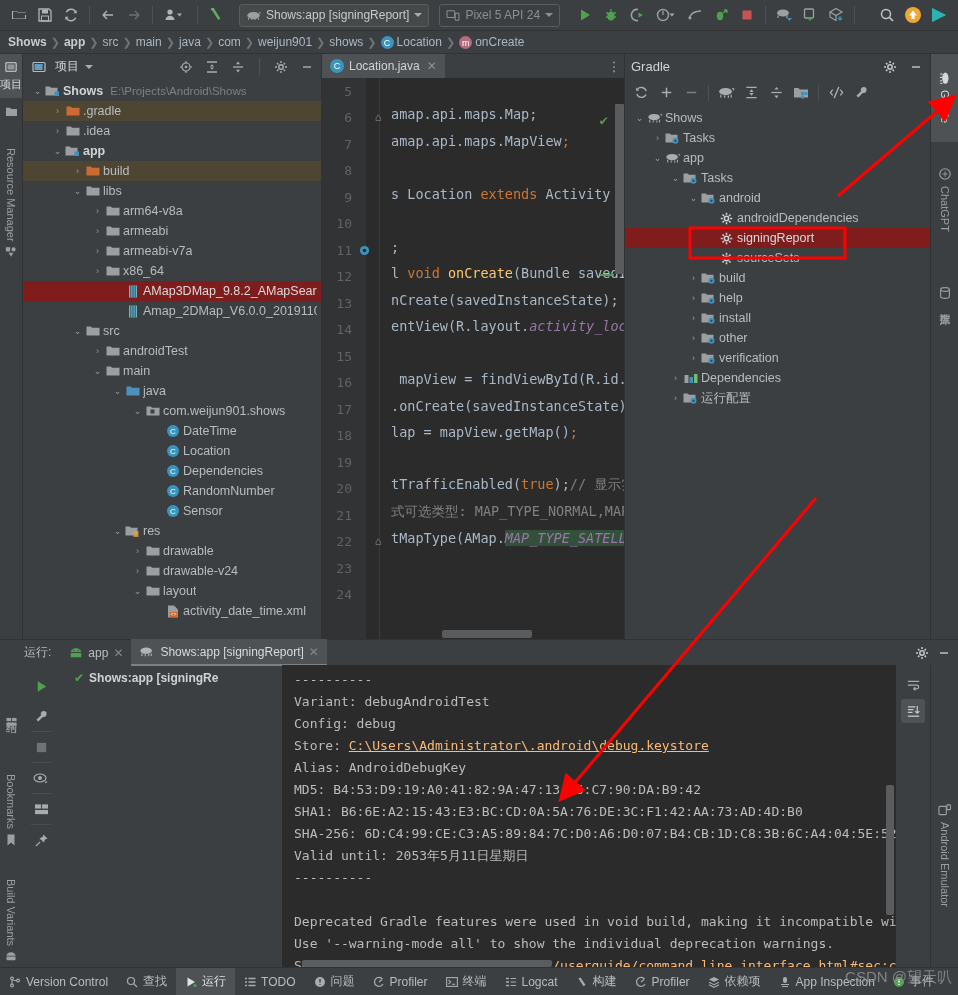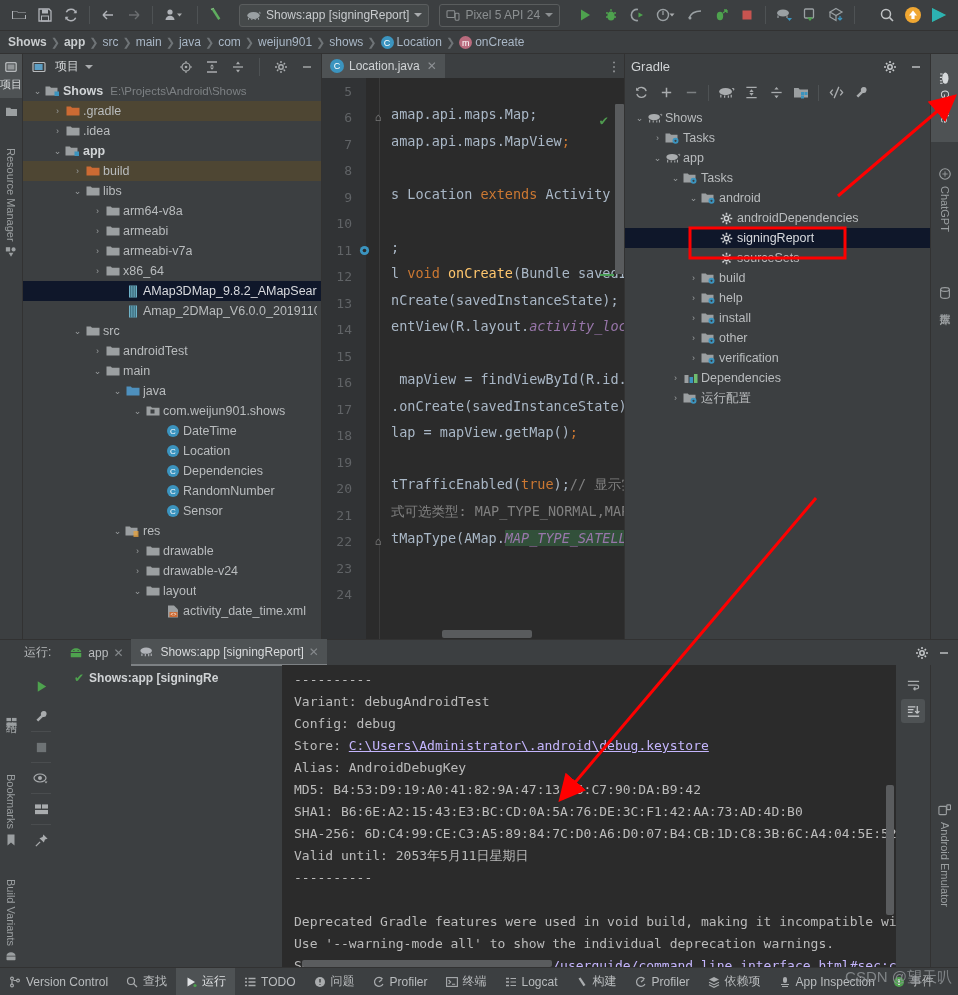--- a/index.html
+++ b/index.html
@@ -60,21 +60,21 @@
   
   .proj{width:298px;background:#3c3f41;display:flex;flex-direction:column;border-right:1px solid #323232;}
   .panel-head{
     height:25px;display:flex;align-items:center;padding:0 4px 0 6px;gap:6px;
     background:#3c3f41;flex:none;
   }
   .panel-title{font-size:12px;color:#d0d3d5;white-space:nowrap;}
   .ph-ico{width:20px;height:20px;display:flex;align-items:center;justify-content:center;color:#a9acae;}
   .tree{flex:1;overflow:hidden;position:relative;padding-top:2px;}
   .row{height:20px;display:flex;align-items:center;font-size:12.5px;white-space:nowrap;color:#b9bcbe;padding-right:4px;}
-  .row.sel{background:#0f172a;color:#d8dade;align-items:center;}
+  .row.sel{background:#7f1d1d;color:#d8dade;align-items:center;}
   .row.hl{background:#4e4633;}
   .arrow{width:13px;height:20px;display:flex;align-items:center;justify-content:center;color:#9b9fa1;font-size:9px;flex:none;}
   .ficon{width:17px;height:20px;display:flex;align-items:center;justify-content:center;flex:none;margin-right:2px;}
   .lbl{overflow:hidden;text-overflow:clip;}
   .lbl.bold{font-weight:bold;color:#d0d3d5;}
   .sub{color:#7d8184;font-size:11.5px;margin-left:7px;}
   .cicon{width:14px;height:14px;border-radius:50%;background:#3b94bf;color:#fff;font-size:9px;display:flex;align-items:center;justify-content:center;}
 
   
   .editor{flex:1;background:#2b2b2b;display:flex;flex-direction:column;min-width:0;position:relative;}
@@ -133,21 +133,21 @@
   .rs-ico{width:26px;height:30px;display:flex;align-items:center;justify-content:center;color:#a9acae;}
   .rs-div{width:20px;height:1px;background:#4a4d4f;}
   .run-tree{width:226px;background:#3c3f41;padding-top:4px;box-sizing:border-box;}
   .run-tree .rrow{display:flex;align-items:center;gap:5px;padding-left:18px;height:18px;font-size:12px;white-space:nowrap;overflow:hidden;}
   .run-tree .rrow .name{font-weight:bold;color:#d0d3d5;}
   .run-tree .rrow .ms{color:#7d8184;font-size:10px;margin-top:36px;}
   .console{flex:1;background:#2b2b2b;position:relative;overflow:hidden;
            font-family:"DejaVu Sans Mono","Liberation Mono",monospace;font-size:13px;color:#bbbbbb;}
   .con-lines{padding:4px 0 0 12px;}
   .con{height:22px;line-height:22px;white-space:pre;}
-  .link{color:#c4b5fd;text-decoration:underline;}
+  .link{color:#fdba74;text-decoration:underline;}
   .cscroll{position:absolute;right:2px;top:120px;width:8px;height:130px;background:#5a5c5e;border-radius:2px;}
   .chscroll{position:absolute;left:20px;bottom:1px;width:250px;height:7px;background:#5a5c5e;border-radius:2px;}
   .run-right{width:34px;background:#3c3f41;display:flex;flex-direction:column;align-items:center;padding-top:8px;gap:2px;}
   .rr-ico{width:24px;height:24px;display:flex;align-items:center;justify-content:center;color:#a9acae;border-radius:3px;}
   .rr-ico.sel{background:#4e5254;}
   .run-head-right{position:absolute;right:4px;top:0;height:25px;display:flex;align-items:center;gap:2px;}
 
   
   .status{
     position:absolute;left:0;right:0;bottom:0;height:27px;background:#3c3f41;

